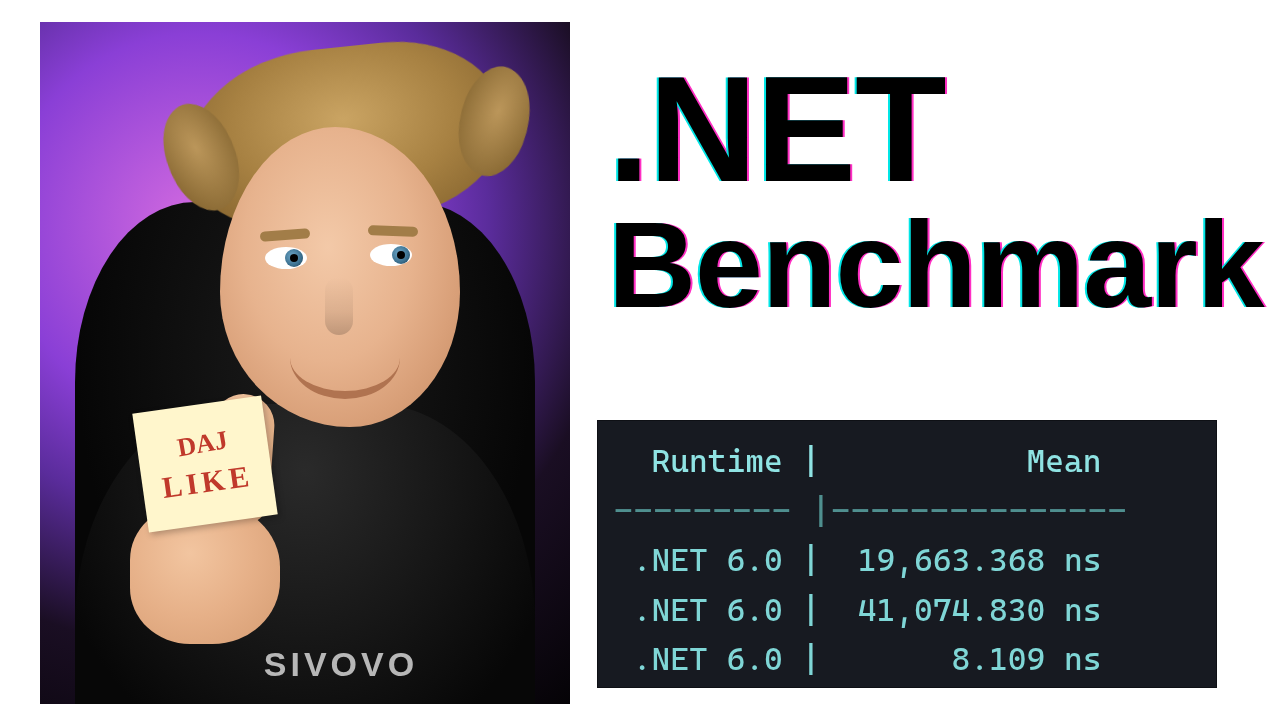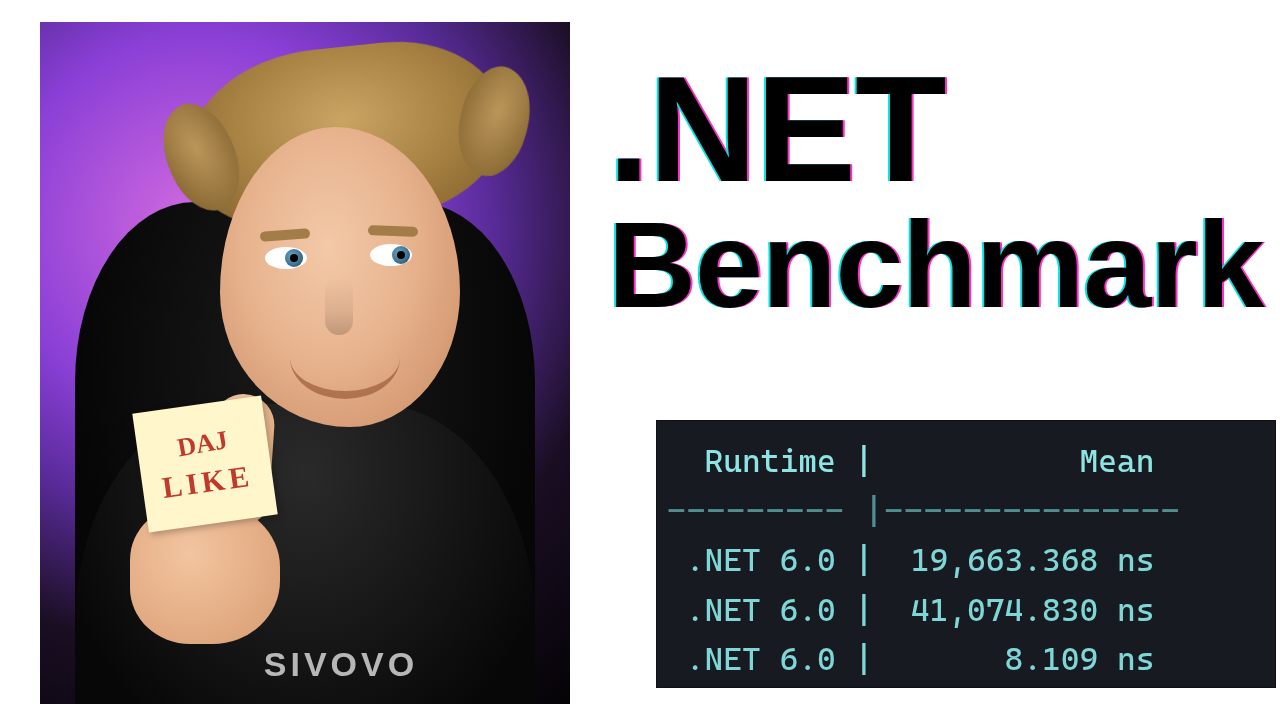--- a/index.html
+++ b/index.html
@@ -147,25 +147,25 @@
       -2px 0 0 #00e6e6,
        2px 0 0 #ff2ec4;
     letter-spacing: -1px;
   }
   .title .w1 { font-size: 122px; }
   .title .w2 { font-size: 150px; margin-top: 28px; }
 
   
   .term {
     position: absolute;
-    left: 656px; top: 420px;
+    left: 597px; top: 420px;
     width: 620px; height: 268px;
     background: #171a21;
     border: 1px solid #0e1015;
-    padding: 16px 10px 12px 10px;
+    padding: 16px 10px 12px 16px;
   }
   .term pre {
     font-family: Consolas, "Cascadia Mono", Menlo, monospace;
     font-size: 32px;
     line-height: 1.55;
     color: #7fd6d6;
     white-space: pre;
   }
   .term .hdr { color: #8fe3e3; }
   .term .dash { color: #4f8f8f; letter-spacing: 1px; }

